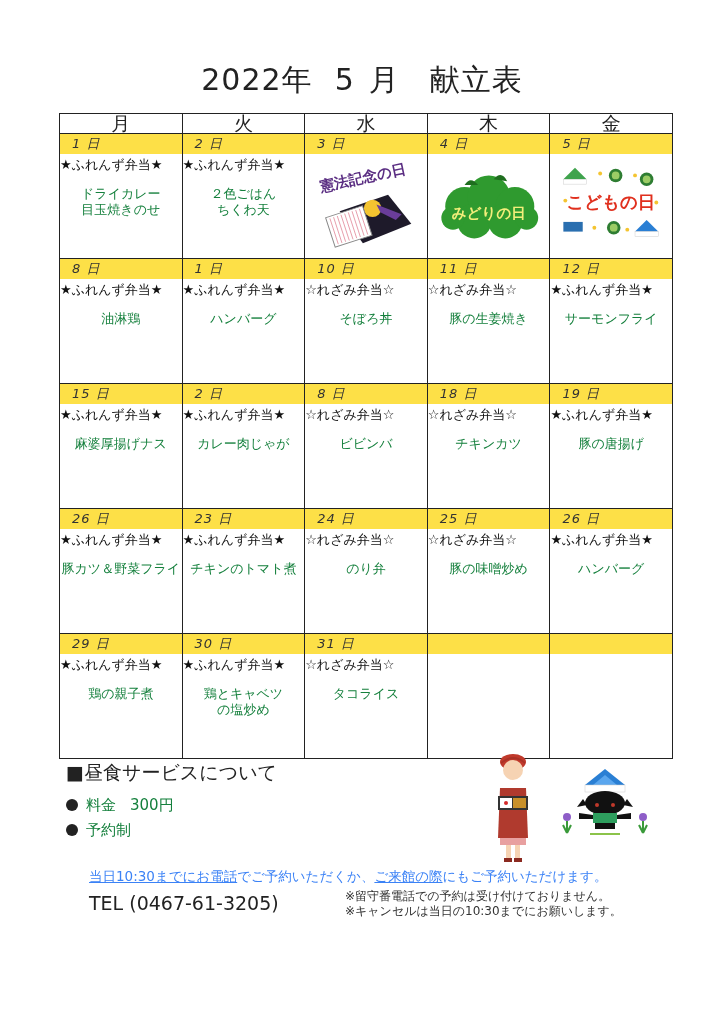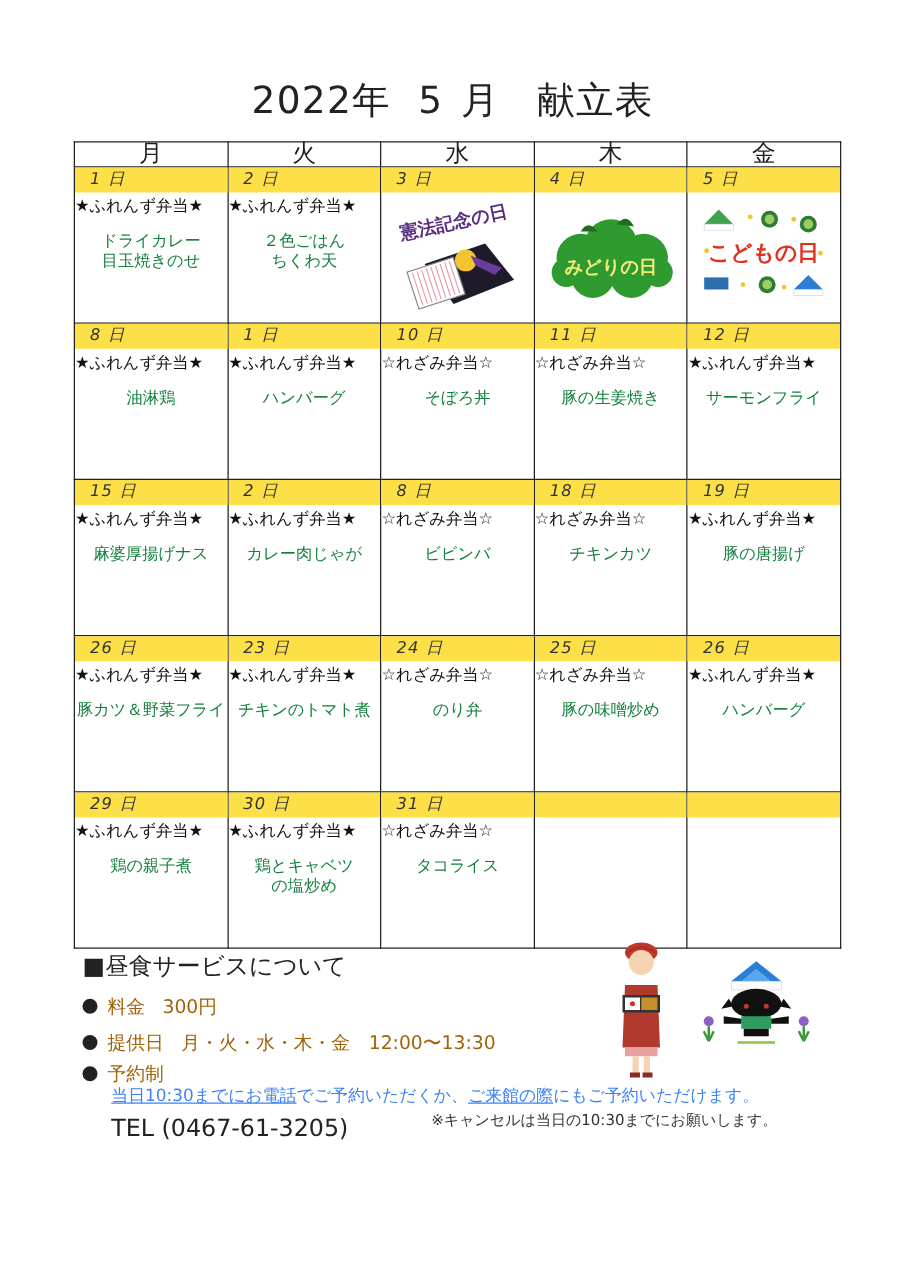--- a/index.html
+++ b/index.html
@@ -31,21 +31,21 @@
     font-size: 13px; margin-top: 2px; white-space: nowrap; color: #111;
   }
   .cell .menu {
     font-size: 13px; text-align: center; margin-top: 12px; line-height: 16px; color: #15803d;
     white-space: pre-line;
   }
   .cell .illus { position: absolute; left: 6px; right: 6px; top: 24px; bottom: 8px; }
 
   .info { position: absolute; left: 66px; top: 760px; }
   .info-head { font-size: 19px; color: #222; }
-  .info-line { font-size: 15px; color: #a16207; margin-top: 10px; }
+  .info-line { font-size: 15px; color: #15803d; margin-top: 10px; }
   .bullet { display: inline-block; width: 12px; height: 12px; border-radius: 50%; background: #222; margin-right: 8px; vertical-align: -1px; }
   .info-line .v { margin-left: 14px; }
   .reserve { position: absolute; left: 89px; top: 868px; font-size: 13.5px; color: #3b82f6; white-space: nowrap; }
   .reserve u { text-decoration: underline; }
   .tel { position: absolute; left: 89px; top: 892px; font-size: 19px; color: #222; }
   .notes { position: absolute; left: 345px; top: 889px; font-size: 12px; line-height: 15px; color: #333; }
 
   .illus-woman { position: absolute; left: 488px; top: 750px; width: 50px; height: 115px; }
   .illus-cat { position: absolute; left: 555px; top: 765px; width: 100px; height: 75px; }
 </style>
@@ -312,33 +312,31 @@
         </td>
       </tr>
     </tbody>
 </table>
 
 <div class="info">
   <div class="info-head">■昼食サービスについて</div>
   <div class="info-line">
     <span class="bullet"></span><span>料金</span><span class="v">300円</span>
   </div>
-  <div class="info-line">
-    <span class="bullet"></span><span>提供日</span><span class="v">月・火・水・木・金　12:00〜13:30</span>
-  </div>
   <div class="info-line" style="margin-top:6px">
     <span class="bullet"></span><span>予約制</span>
   </div>
 </div>
 
 <div class="reserve">
   <u>当日10:30までにお電話</u><span>でご予約いただくか、</span><u>ご来館の際</u><span>にもご予約いただけます。</span>
 </div>
 <div class="tel">TEL (0467-61-3205)</div>
 <div class="notes">
+  <div>※留守番電話での予約は受け付けておりません。</div>
   <div>※キャンセルは当日の10:30までにお願いします。</div>
 </div>
 
 <svg class="illus-woman" viewBox="0 0 50 115">
   <ellipse cx="25" cy="12" rx="13" ry="8" fill="#c0392b"></ellipse>
   <circle cx="25" cy="20" r="10" fill="#f6d3b3"></circle>
   <path d="M13 14 Q25 4 37 14 L37 12 Q25 2 13 12Z" fill="#a93226"></path>
   <rect x="16" y="30" width="18" height="52" fill="#fff"></rect>
   <path d="M12 38 L38 38 L40 88 L10 88Z" fill="#b03a2e"></path>
   <rect x="10" y="46" width="30" height="14" fill="#333"></rect>

